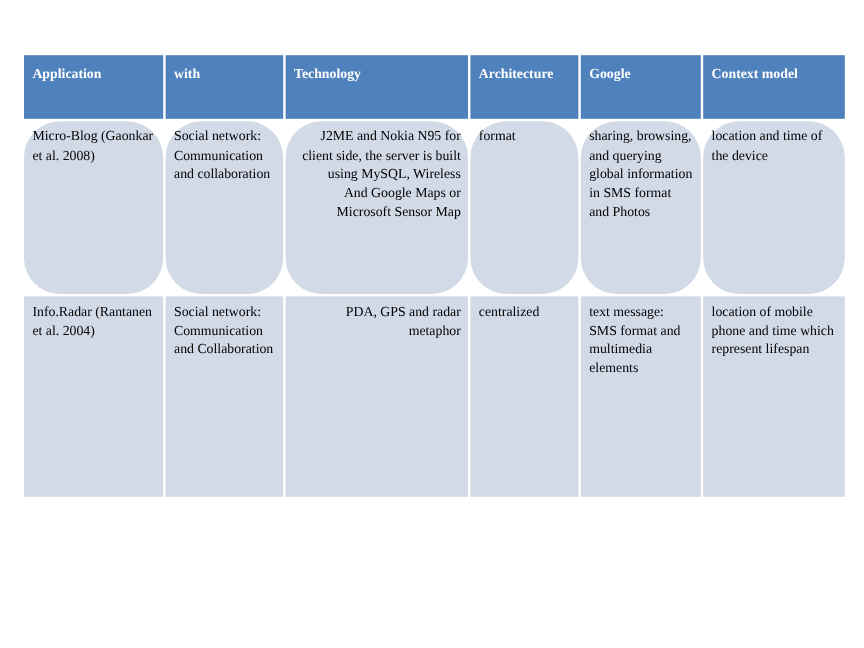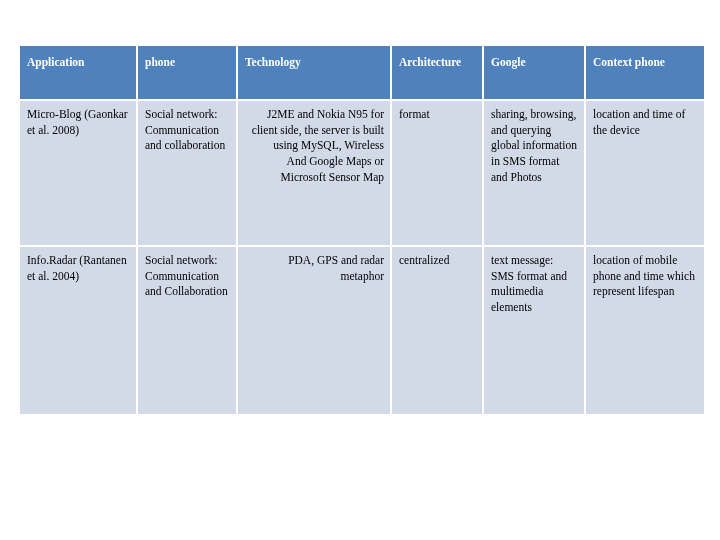--- a/index.html
+++ b/index.html
@@ -53,21 +53,21 @@
     padding-top: 9px;
   }
 
   #comparison-table tbody td {
     background: #D2D9E7;
     color: #000000;
     font-size: 11.5px;
   }
 
   
-  tr[data-name="table-row"].row-1 td { height: 132px; }
+  tr[data-name="table-row"].row-1 td { height: 132px; border-radius: 30px; }
   tr[data-name="table-row"].row-2 td { height: 155px; }
 
   
   col.c-application   { width: 116px; }
   col.c-type          { width: 98px; }
   col.c-technology    { width: 152px; }
   col.c-architecture  { width: 90px; }
   col.c-usage         { width: 100px; }
   col.c-contextmodel  { width: 118px; }
 
@@ -97,25 +97,25 @@
       <col class="c-application">
       <col class="c-type">
       <col class="c-technology">
       <col class="c-architecture">
       <col class="c-usage">
       <col class="c-contextmodel">
     </colgroup>
     <thead>
       <tr data-name="table-header-row">
         <th data-name="column-header-application">Application</th>
-        <th data-name="column-header-type">phone</th>
+        <th data-name="column-header-type">with</th>
         <th data-name="column-header-technology">Technology</th>
         <th data-name="column-header-architecture">Architecture</th>
         <th data-name="column-header-usage">Google</th>
-        <th data-name="column-header-context-model">Context phone</th>
+        <th data-name="column-header-context-model">Context model</th>
       </tr>
     </thead>
     <tbody>
       <tr class="row-1" data-name="table-row">
         <td data-name="cell-application">Micro-Blog (Gaonkar et al. 2008)</td>
         <td data-name="cell-type">Social network: Communication and collaboration</td>
         <td data-name="cell-technology">
           <span class="cell-line" data-name="cell-technology-line-1">J2ME and Nokia N95 for client side, the server is built using MySQL, Wireless</span>
           <span class="cell-line" data-name="cell-technology-line-2">And Google Maps or Microsoft Sensor Map</span>
         </td>

